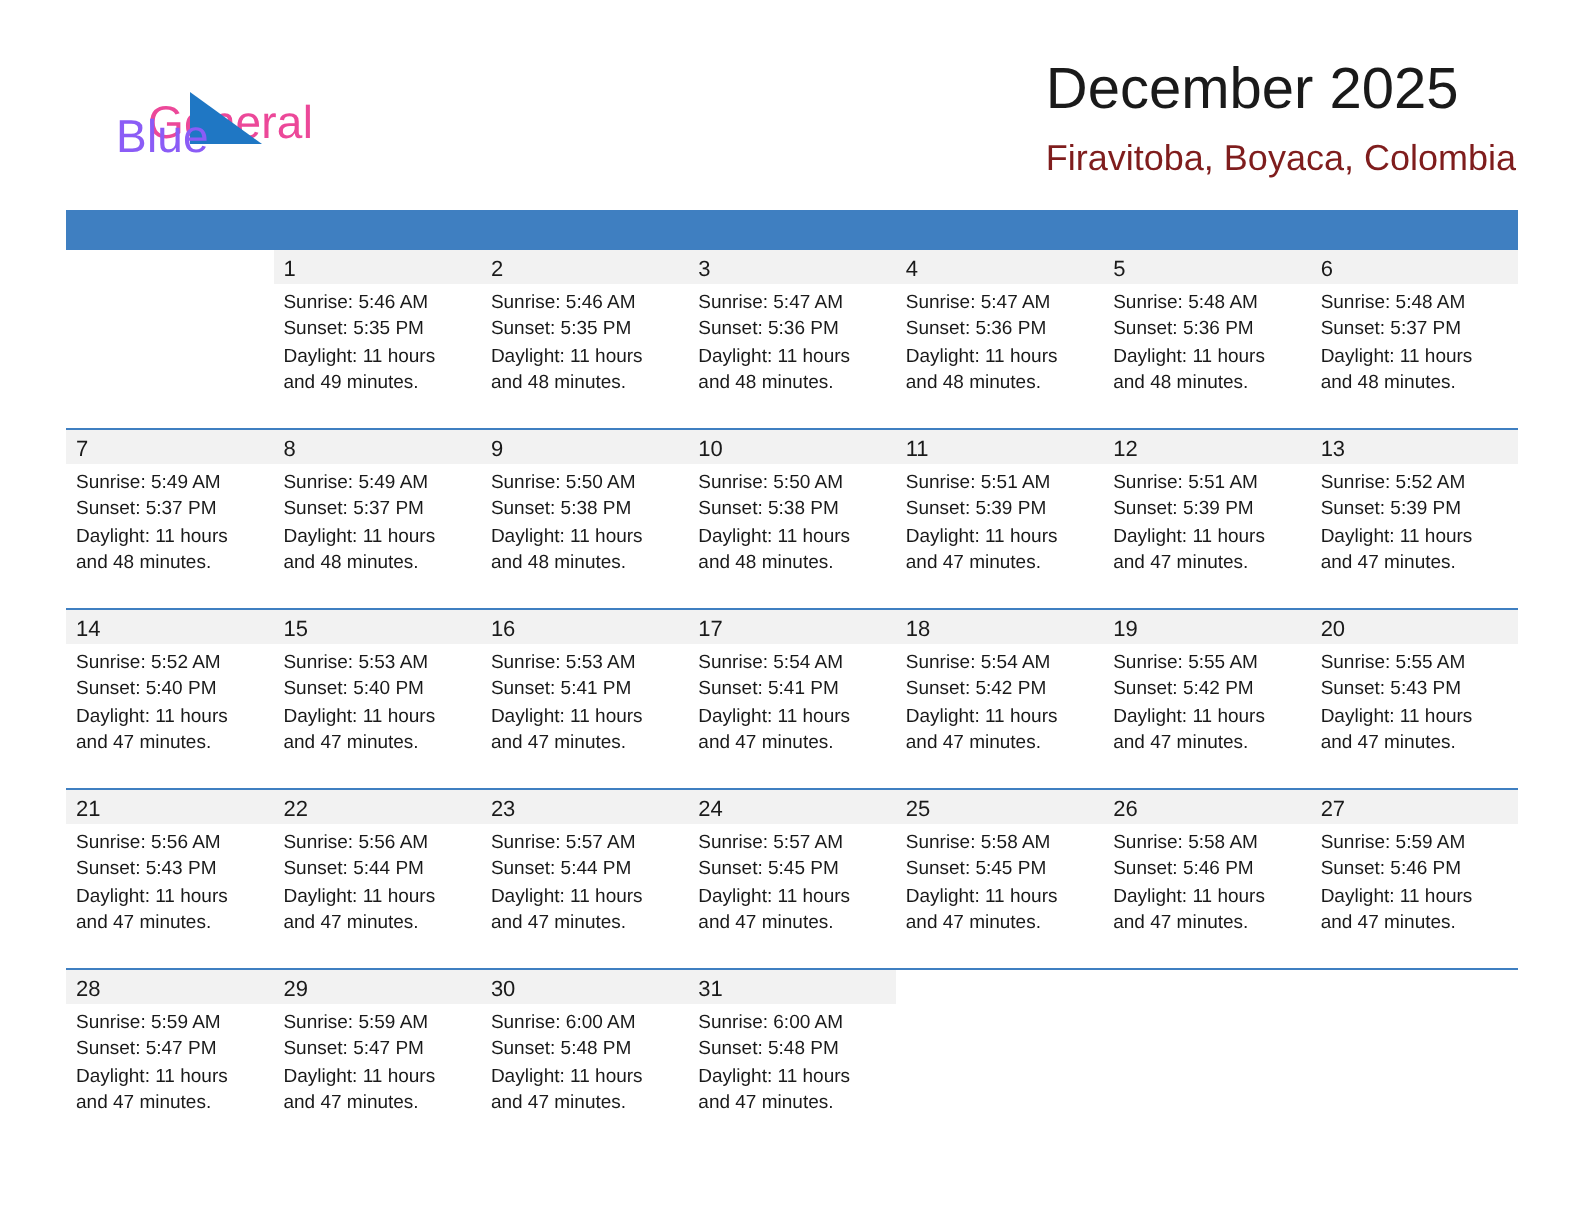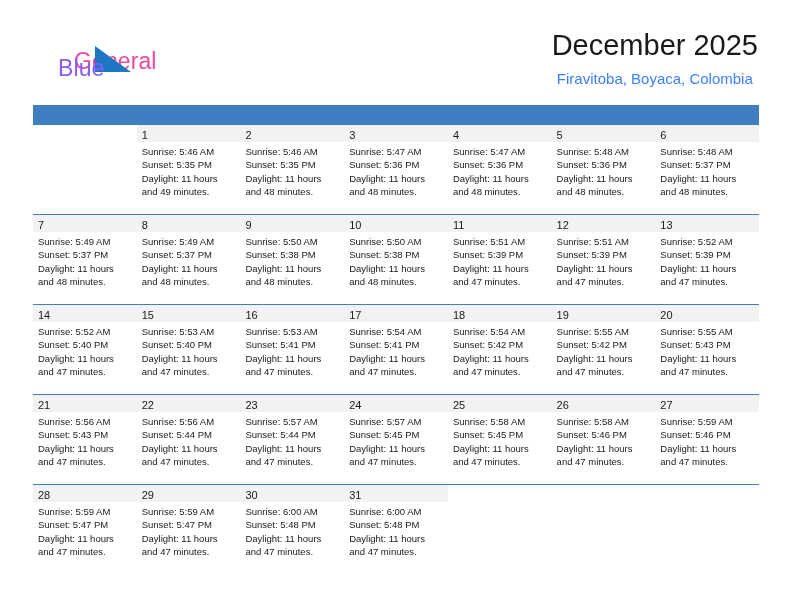--- a/index.html
+++ b/index.html
@@ -59,31 +59,31 @@
     position: absolute;
     left: 62px;
     top: 14px;
     width: 36px;
     height: 26px;
   }
   .title-block {
     position: absolute;
     right: 0;
     top: 0;
-    text-align: center;
+    text-align: left;
   }
   .cal-title {
     font-size: 29px;
     color: #1a1a1a;
     line-height: 34px;
     white-space: nowrap;
   }
   .cal-subtitle {
-    font-size: 15px;
-    color: #3b82f6;
+    font-size: 18px;
+    color: #7f1d1d;
     line-height: 20px;
     margin-top: 7px;
     white-space: nowrap;
   }
 
   
   .calendar {
     position: absolute;
     left: 33px;
     top: 105px;

